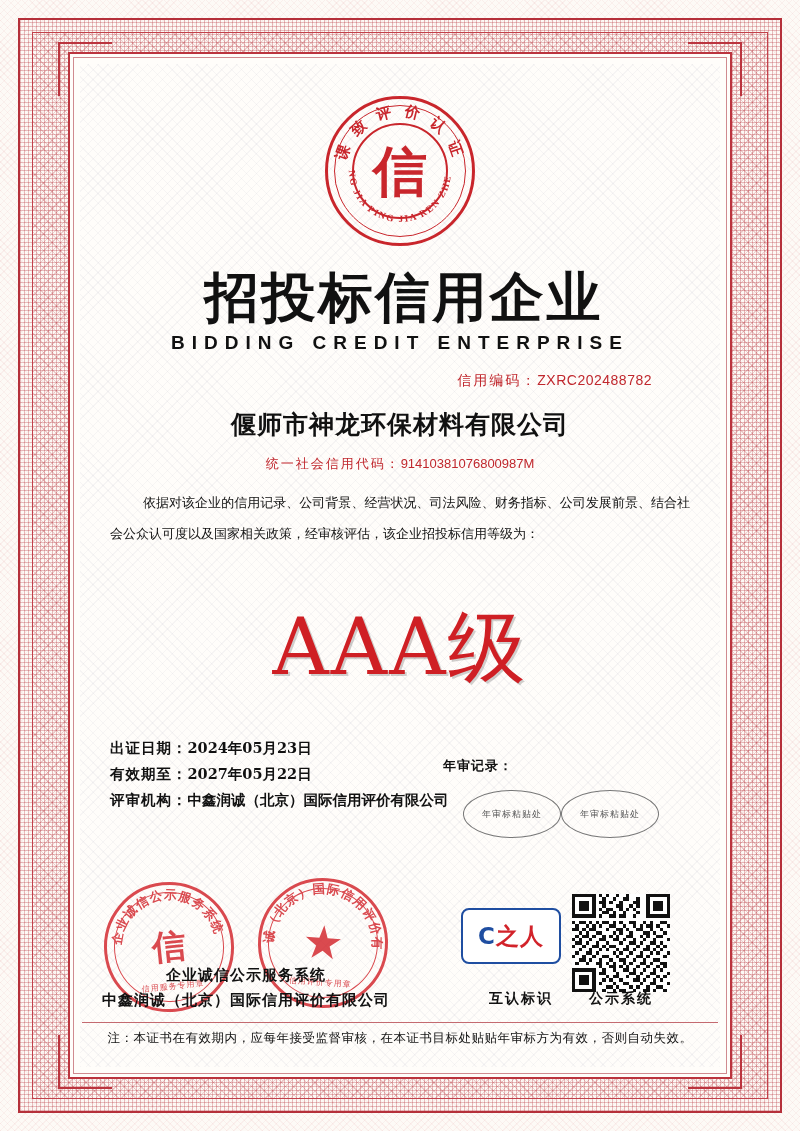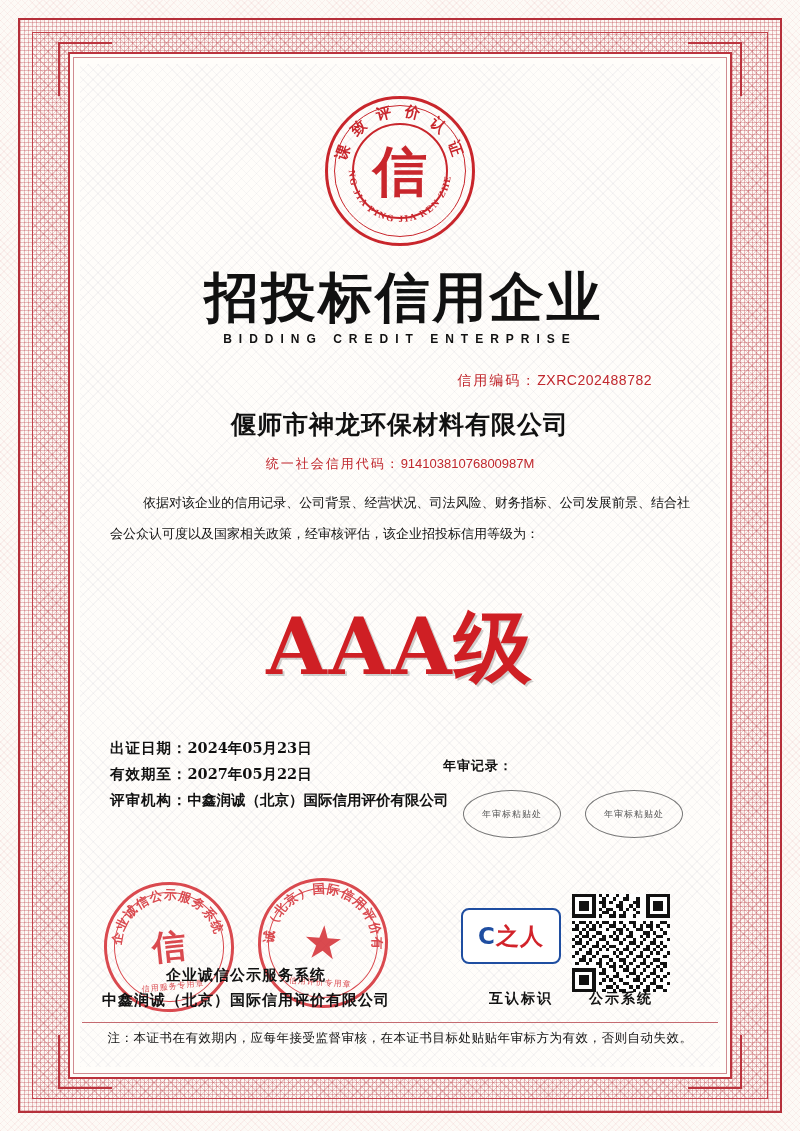--- a/index.html
+++ b/index.html
@@ -89,21 +89,21 @@
 
   
   .title-cn{
     position:absolute;left:8px;right:0;top:262px;text-align:center;
     font-family:"DejaVu Sans", sans-serif;
     font-size:54px;font-weight:bold;color:#111;letter-spacing:3px;
   }
   .title-en{
     position:absolute;left:0;right:0;top:332px;text-align:center;
     font-family:"Liberation Sans", sans-serif;
-    font-size:12px;font-weight:bold;color:#111;letter-spacing:7px;
+    font-size:19px;font-weight:bold;color:#111;letter-spacing:7px;
   }
   .credit-no{
     position:absolute;right:148px;top:372px;
     font-family:"Liberation Sans", sans-serif;
     font-size:14px;color:#c0272d;letter-spacing:0.5px;
   }
   .credit-no .label{letter-spacing:2px;}
   .company{
     position:absolute;left:0;right:0;top:408px;text-align:center;
     font-family:"DejaVu Sans", sans-serif;
@@ -117,42 +117,42 @@
   .usci .lab{letter-spacing:2px;}
   .paragraph{
     position:absolute;left:110px;right:110px;top:487px;
     font-family:"DejaVu Serif", serif;
     font-size:13px;color:#111;line-height:31px;
     text-align:justify;text-indent:33px;
   }
   .grade{
     position:absolute;left:0;right:0;top:596px;text-align:center;
     font-family:"DejaVu Serif", serif;
-    font-size:78px;font-weight:bold;color:#cf1f24;letter-spacing:2px;
+    font-size:78px;font-weight:normal;color:#cf1f24;letter-spacing:2px;
     text-shadow:2px 2px 0 rgba(0,0,0,0.18);
   }
 
   
   .info{
     position:absolute;left:110px;top:735px;
     font-family:"DejaVu Serif", serif;
     font-size:14.5px;color:#111;line-height:25px;
   }
   .info .row{white-space:nowrap;}
   .info .lab{font-weight:bold;letter-spacing:1px;margin-top:32px;}
   .info .val{font-weight:bold;}
   .info .url{font-family:"Liberation Serif",serif;font-weight:bold;}
 
   .annual{
     position:absolute;left:443px;top:757px;
     font-family:"DejaVu Serif", serif;
     font-size:13px;font-weight:bold;color:#111;letter-spacing:1px;
   }
   .annual-slots{
-    position:absolute;left:463px;top:790px;display:flex;gap:24px;
+    position:absolute;left:463px;top:790px;display:flex;
   }
   .slot{
     width:96px;height:46px;border:1px solid #777;border-radius:50%;
     display:flex;align-items:center;justify-content:center;
     font-family:"DejaVu Sans", sans-serif;
     font-size:9px;color:#555;letter-spacing:1px;
   }
 
   
   .seal{

